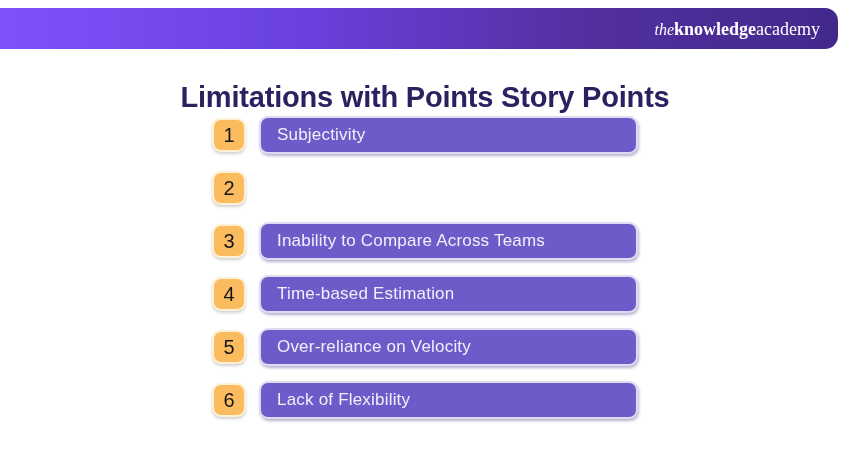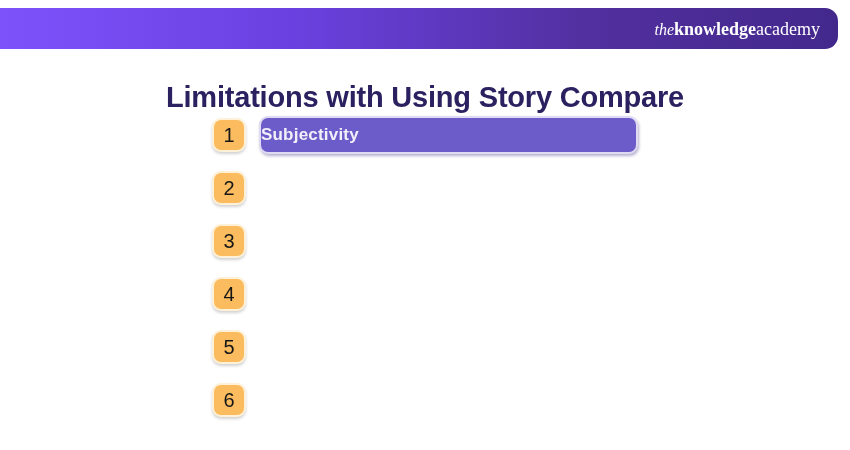--- a/index.html
+++ b/index.html
@@ -86,57 +86,62 @@
   .item-label-bar {
     flex: 1;
     height: 38px;
     box-sizing: border-box;
     background: #6C5CC9;
     border: 2px solid #E0DAF2;
     border-radius: 9px;
     box-shadow: 1px 2px 3px rgba(95, 85, 150, 0.45);
     display: flex;
     align-items: center;
+    padding-left: 16px;
     color: #F3EFFA;
     font-size: 17px;
-    font-weight: bold;
+    font-weight: normal;
     letter-spacing: 0.2px;
   }
 </style>
 </head>
 <body>
 
 <div class="header-bar">
   <div class="brand-logo">
     <span class="the">the</span><span class="knowledge">knowledge</span><span class="academy">academy</span>
   </div>
 </div>
 
-<h1 class="page-title">Limitations with Using Story Compare</h1>
+<h1 class="page-title">Limitations with Points Story Points</h1>
 
 <div class="limitations-list">
 
   <div class="list-item">
     <div class="item-number-badge">1</div>
     <div class="item-label-bar">Subjectivity</div>
   </div>
 
   <div class="list-item">
     <div class="item-number-badge">2</div>
   </div>
 
   <div class="list-item">
     <div class="item-number-badge">3</div>
+    <div class="item-label-bar">Inability to Compare Across Teams</div>
   </div>
 
   <div class="list-item">
     <div class="item-number-badge">4</div>
+    <div class="item-label-bar">Time-based Estimation</div>
   </div>
 
   <div class="list-item">
     <div class="item-number-badge">5</div>
+    <div class="item-label-bar">Over-reliance on Velocity</div>
   </div>
 
   <div class="list-item">
     <div class="item-number-badge">6</div>
+    <div class="item-label-bar">Lack of Flexibility</div>
   </div>
 
 </div>
 
 </body></html>

